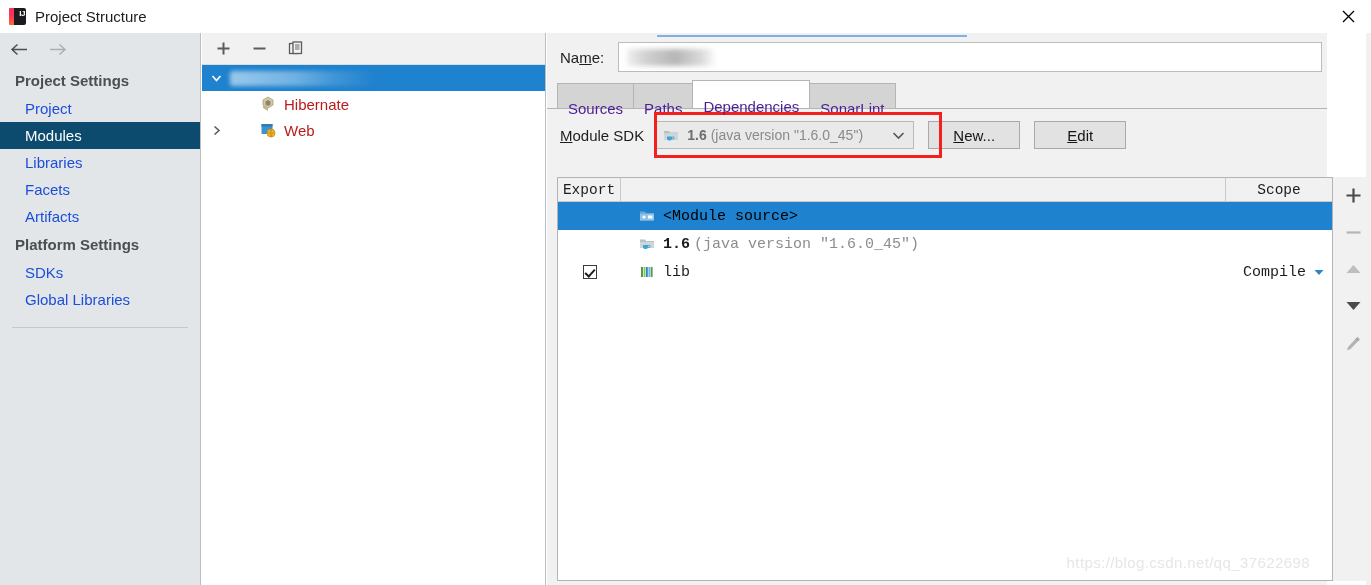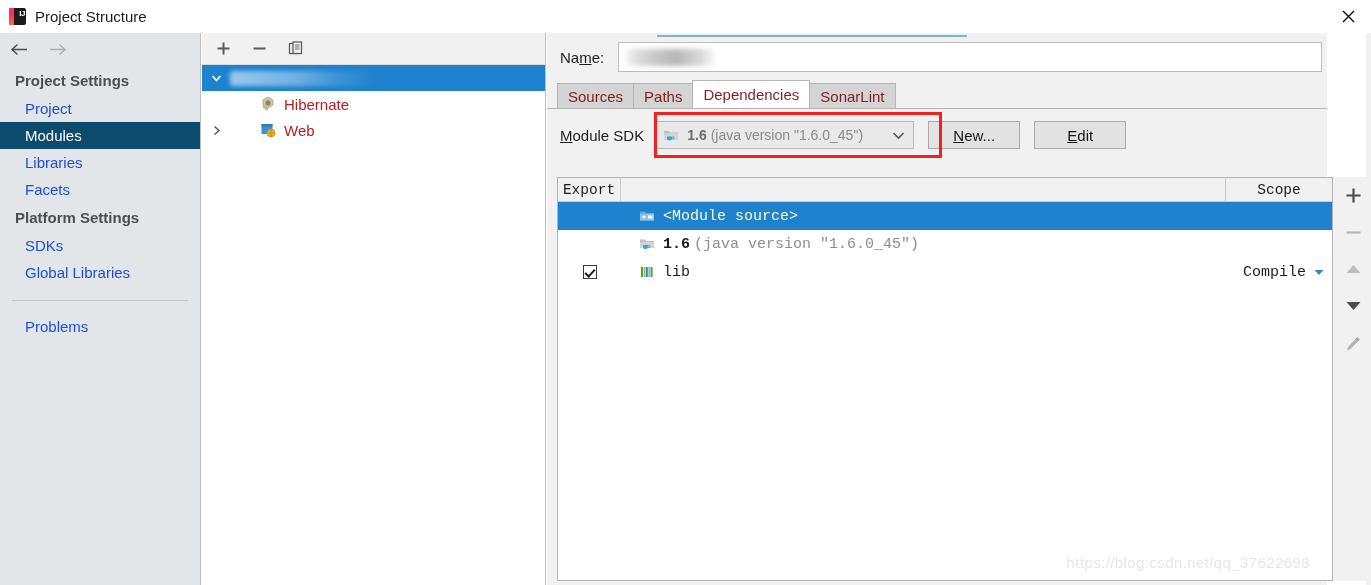--- a/index.html
+++ b/index.html
@@ -202,23 +202,23 @@
     display: flex;
     align-items: flex-end;
     height: 27px;
     padding-left: 10px;
     border-bottom: 1px solid #b4b4b4;
     box-sizing: content-box;
   }
   .tab {
     height: 25px;
     line-height: 25px;
-    padding: 0 10px;
-    font-size: 15px;
-    color: #7f1d1d;
+    padding: 12px 10px;
+    font-size: 15px;
+    color: #4c1d95;
     background: #d4d4d4;
     border: 1px solid #b4b4b4;
     border-bottom: none;
     margin-right: -1px;
     box-sizing: border-box;
   }
   .tab.active {
     background: #ffffff;
     height: 28px;
     line-height: 27px;
@@ -309,21 +309,21 @@
     align-items: center;
     justify-content: center;
   }
   .dep-row {
     height: 28px;
     display: flex;
     align-items: center;
     font-size: 15px;
     color: #1d1d1d;
   }
-  .dep-row.selected { background: #1f82ce; color: #fef9c3; }
+  .dep-row.selected { background: #1f82ce; color: #000000; }
   .cell-export {
     width: 63px;
     display: flex;
     align-items: center;
     justify-content: center;
     flex: none;
   }
   .cbx {
     width: 14px; height: 14px;
     background: #ffffff;
@@ -404,27 +404,27 @@
           <path d="M2 6.5 H17 M11.5 1.5 L17 6.5 L11.5 11.5" stroke="#a9b0b5" stroke-width="1.5" fill="none"></path>
         </svg>
     </div>
   </div>
 
   <div class="side-group-title">Project Settings</div>
   <div class="side-item">Project</div>
   <div class="side-item selected">Modules</div>
   <div class="side-item">Libraries</div>
   <div class="side-item">Facets</div>
+  <div class="side-item">Artifacts</div>
 
   <div class="side-group-title">Platform Settings</div>
   <div class="side-item">SDKs</div>
   <div class="side-item">Global Libraries</div>
 
   <div class="side-sep"></div>
-  <div class="side-item">Problems</div>
 </div>
 
 <div class="tree-panel">
   <div class="tree-toolbar">
     <div class="tb-btn">
       <svg width="15" height="15" viewBox="0 0 15 15">
           <path d="M7.5 1.5 V13.5 M1.5 7.5 H13.5" stroke="#5c5c5c" stroke-width="2" fill="none"></path>
         </svg>
     </div>
     <div class="tb-btn">

